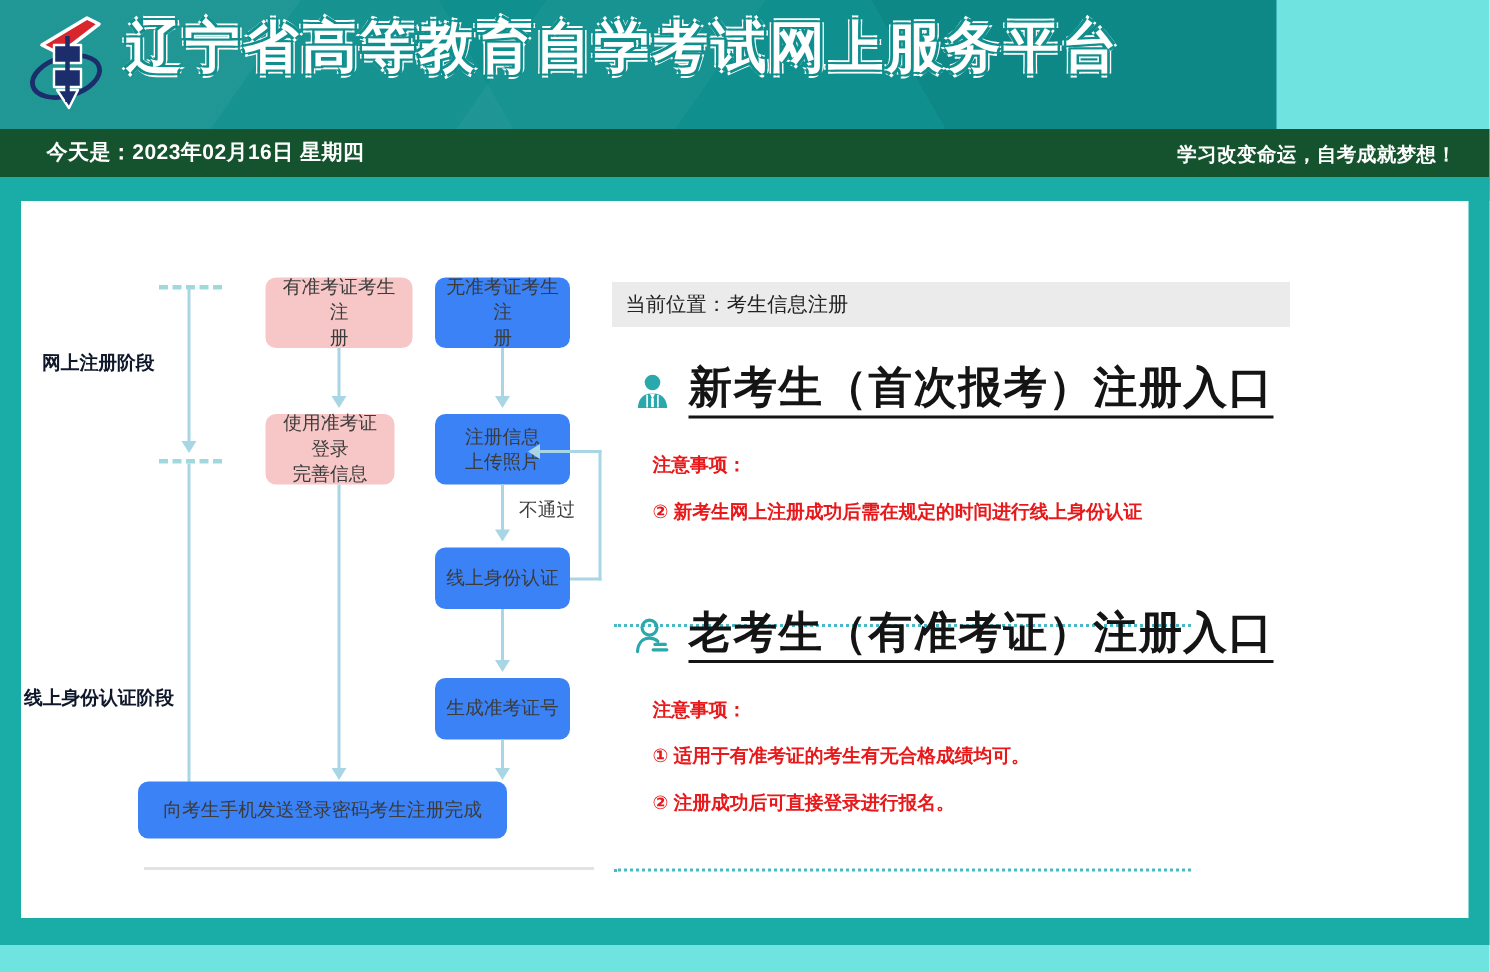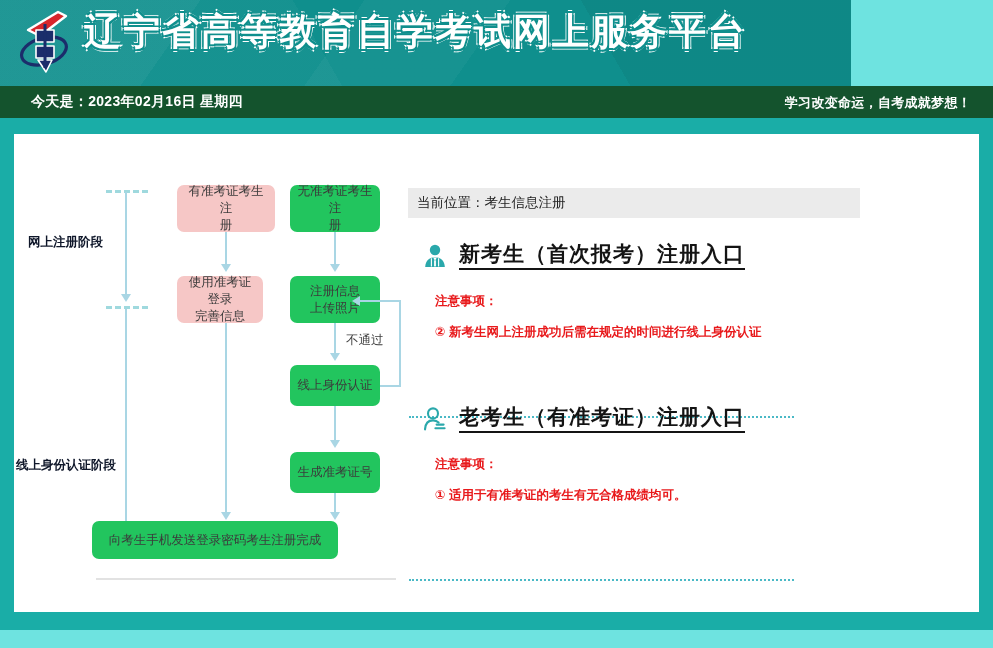--- a/index.html
+++ b/index.html
@@ -67,21 +67,21 @@
   .flow-baseline{
     position:absolute;left:82px;top:444px;width:300px;height:2px;background:#e2e2e2;
   }
   .fbox{
     position:absolute;border-radius:7px;
     display:flex;align-items:center;justify-content:center;text-align:center;
     font-size:12.5px;color:#3b3b3b;line-height:17px;padding:0 6px;
     box-sizing:border-box;
   }
   .fbox.pink{background:#f6c7c6;}
-  .fbox.gray{background:#22c55e;}
+  .fbox.gray{background:#3b82f6;}
   .stage-label{
     position:absolute;font-size:12.5px;color:#0f172a;font-weight:bold;white-space:nowrap;
   }
   .dashline{
     position:absolute;height:0;border-top:3px dashed #9fd9de;
   }
   .vline{position:absolute;width:2px;background:#a9d6e4;}
   .hline{position:absolute;height:2px;background:#a9d6e4;}
   .arrowhead{
     position:absolute;width:0;height:0;
@@ -102,21 +102,21 @@
     position:absolute;left:0;top:54px;width:452px;height:30px;
     background:#ebebeb;
     font-size:13.5px;color:#222;
     display:flex;align-items:center;padding-left:9px;box-sizing:border-box;text-align:right;
   }
   .section{position:absolute;left:0;width:560px;}
   .sec-head{
     display:flex;align-items:center;gap:11px;padding-left:14px;
   }
   .sec-title{
-    font-size:21px;font-weight:bold;color:#141414;
+    font-size:29px;font-weight:bold;color:#141414;
     letter-spacing:1px;
     border-bottom:2px solid #141414;
     padding-bottom:2px;line-height:1.15;
     font-family:"DejaVu Sans","Liberation Sans",sans-serif;
   }
   .notes{padding-left:27px;padding-top:16px;}
   .note{
     font-size:12.5px;font-weight:bold;color:#e8191b;line-height:31px;
     white-space:nowrap;
   }
@@ -254,19 +254,20 @@
               <circle cx="11" cy="7.4" r="5" fill="none" stroke="#2aa8ab" stroke-width="2.1"></circle>
               <path d="M3 23.4 C3.4 17 7 14.4 11 14.4 C13.3 14.4 15.2 15.2 16.6 16.6" fill="none" stroke="#2aa8ab" stroke-width="2.1" stroke-linecap="round"></path>
               <path d="M14.6 18.6 H21.6 M13.4 22.2 H22.6" stroke="#2aa8ab" stroke-width="2.1" stroke-linecap="round"></path>
             </svg>
           </span>
           <span class="sec-title">老考生（有准考证）注册入口</span>
         </div>
         <div class="notes">
           <div class="note">注意事项：</div>
           <div class="note">① 适用于有准考证的考生有无合格成绩均可。</div>
+          <div class="note">② 注册成功后可直接登录进行报名。</div>
         </div>
         <div class="dotline" style="left:1px;top:174px;width:385px;"></div>
       </div>
 
     </div>
   </div>
 </div>
 
 </body></html>

